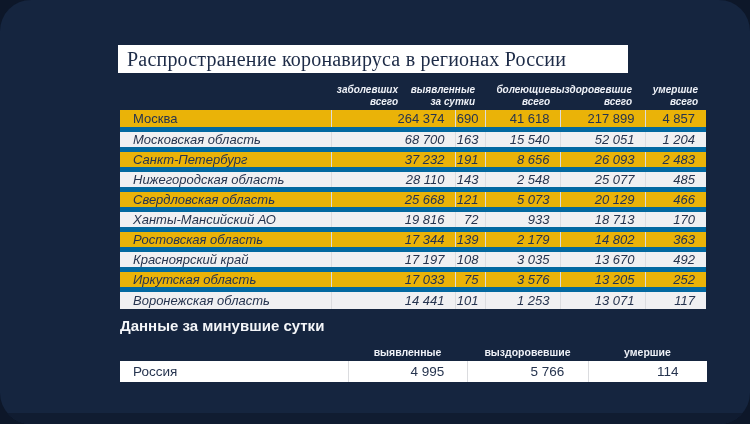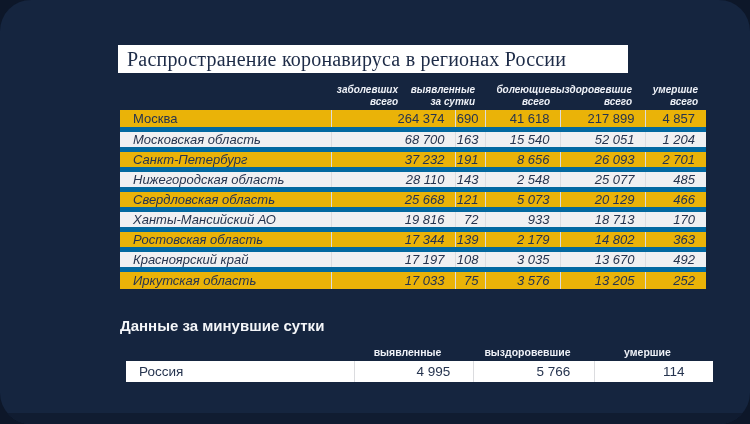--- a/index.html
+++ b/index.html
@@ -44,21 +44,21 @@
   .bottom-label{
     position:absolute;left:120px;top:317px;
     font-size:15px;font-weight:600;color:#f4f6f9;white-space:nowrap;
   }
   .bottom-headers{position:absolute;left:0;top:346px;width:750px;height:13px;}
   .bh{position:absolute;top:0;text-align:center;font-weight:700;font-size:10.5px;color:#eef1f7;}
   .bh-0{left:348px;width:119px}.bh-1{left:467px;width:121px}.bh-2{left:588px;width:119px}
   .bottom-table{
     position:absolute;left:120px;top:361px;width:587px;
     border-collapse:collapse;table-layout:fixed;
-    font-size:13.5px;color:#26344f;margin-left:6px;
+    font-size:13.5px;color:#26344f;
   }
   .bottom-table tr{height:21px;}
   .bottom-table td{padding:0;background:#ffffff;white-space:nowrap;}
   .bottom-table td + td{border-left:1px solid #dbdcdf;text-align:center;padding-left:40px;}
   .bottom-table td.region{text-align:left;padding-left:13px;}
   
   .bottom-strip{position:absolute;left:0;bottom:0;width:750px;height:11px;background:#101c31;}
 </style>
 </head>
 <body>
@@ -107,21 +107,21 @@
         <td>15 540</td>
         <td>52 051</td>
         <td>1 204</td>
       </tr>
       <tr>
         <td class="region">Санкт-Петербург</td>
         <td>37 232</td>
         <td>191</td>
         <td>8 656</td>
         <td>26 093</td>
-        <td>2 701</td>
+        <td>2 483</td>
       </tr>
       <tr>
         <td class="region">Нижегородская область</td>
         <td>28 110</td>
         <td>143</td>
         <td>2 548</td>
         <td>25 077</td>
         <td>485</td>
       </tr>
       <tr>
@@ -156,20 +156,28 @@
         <td>13 670</td>
         <td>492</td>
       </tr>
       <tr>
         <td class="region">Иркутская область</td>
         <td>17 033</td>
         <td>75</td>
         <td>3 576</td>
         <td>13 205</td>
         <td>252</td>
+      </tr>
+      <tr>
+        <td class="region">Воронежская область</td>
+        <td>14 441</td>
+        <td>101</td>
+        <td>1 253</td>
+        <td>13 071</td>
+        <td>117</td>
       </tr>
     </tbody>
   </table>
 
   <div class="bottom-label">Данные за минувшие сутки</div>
 
   <div class="bottom-headers">
     <div class="bh bh-0">выявленные</div>
     <div class="bh bh-1">выздоровевшие</div>
     <div class="bh bh-2">умершие</div>

